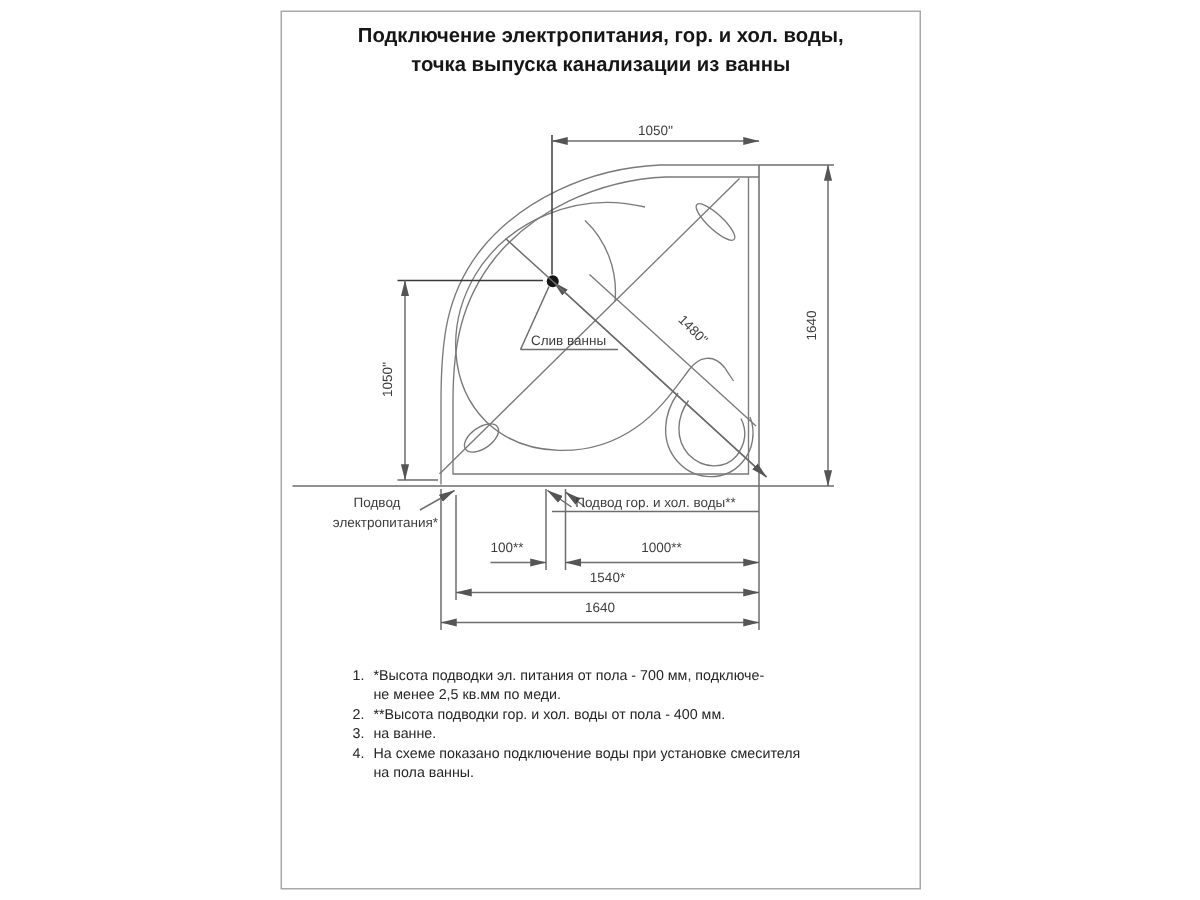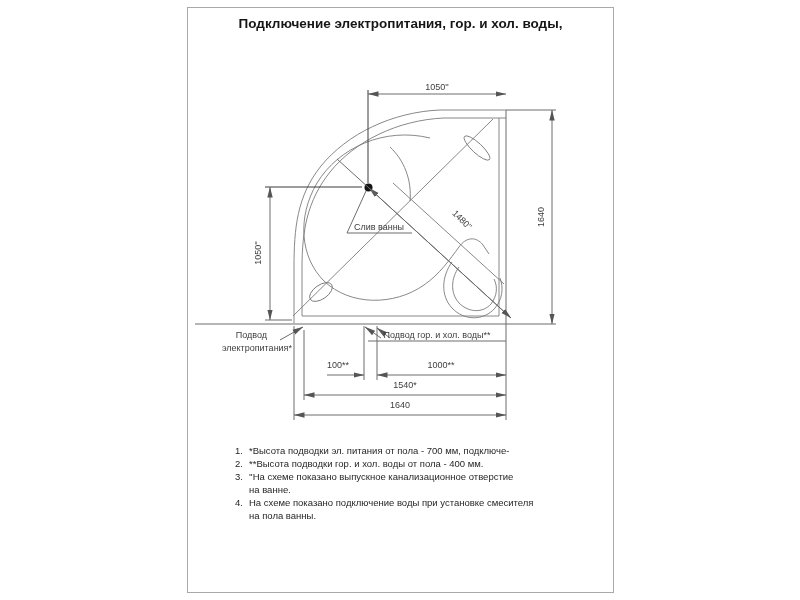--- a/index.html
+++ b/index.html
@@ -21,20 +21,21 @@
   .note .note-lines{flex:1;}
 </style>
 </head>
 <body>
 
 <div id="stage">
   <div class="sheet"></div>
 
   <div class="title">
     <div>Подключение электропитания, гор. и хол. воды,</div>
+    <div>точка выпуска канализации из ванны</div>
   </div>
 
   <svg width="800" height="600" viewBox="0 0 800 600">
     <defs>
       <marker id="arr" viewBox="0 0 11 7" refX="10.5" refY="3.5" markerWidth="11" markerHeight="7" markerUnits="userSpaceOnUse" orient="auto">
         <path d="M10.8,3.5 L0,0.8 L0,6.2 Z" fill="#555"></path>
       </marker>
       <marker id="arrs" viewBox="0 0 11 7" refX="10.5" refY="3.5" markerWidth="11" markerHeight="7" markerUnits="userSpaceOnUse" orient="auto-start-reverse">
         <path d="M10.8,3.5 L0,0.8 L0,6.2 Z" fill="#555"></path>
       </marker>
@@ -129,32 +130,32 @@
       <line class="thin" x1="390" y1="338" x2="377" y2="328" marker-end="url(#arr)"></line>
       <text x="437" y="338" text-anchor="middle">Подвод гор. и хол. воды**</text>
     </g>
   </svg>
 
   <div class="notes" id="notes">
       <div class="note">
         <span class="num">1.</span>
         <div class="note-lines">
           <div>*Высота подводки эл. питания от пола - 700 мм, подключе-</div>
+          <div>не менее 2,5 кв.мм по меди.</div>
         </div>
       </div>
       <div class="note">
         <span class="num">2.</span>
         <div class="note-lines">
           <div>**Высота подводки гор. и хол. воды от пола - 400 мм.</div>
         </div>
       </div>
       <div class="note">
         <span class="num">3.</span>
         <div class="note-lines">
-          <div>''На схеме показано выпускное канализационное отверстие</div>
           <div>на ванне.</div>
         </div>
       </div>
       <div class="note">
         <span class="num">4.</span>
         <div class="note-lines">
           <div>На схеме показано подключение воды при установке смесителя</div>
           <div>на пола ванны.</div>
         </div>
       </div>

